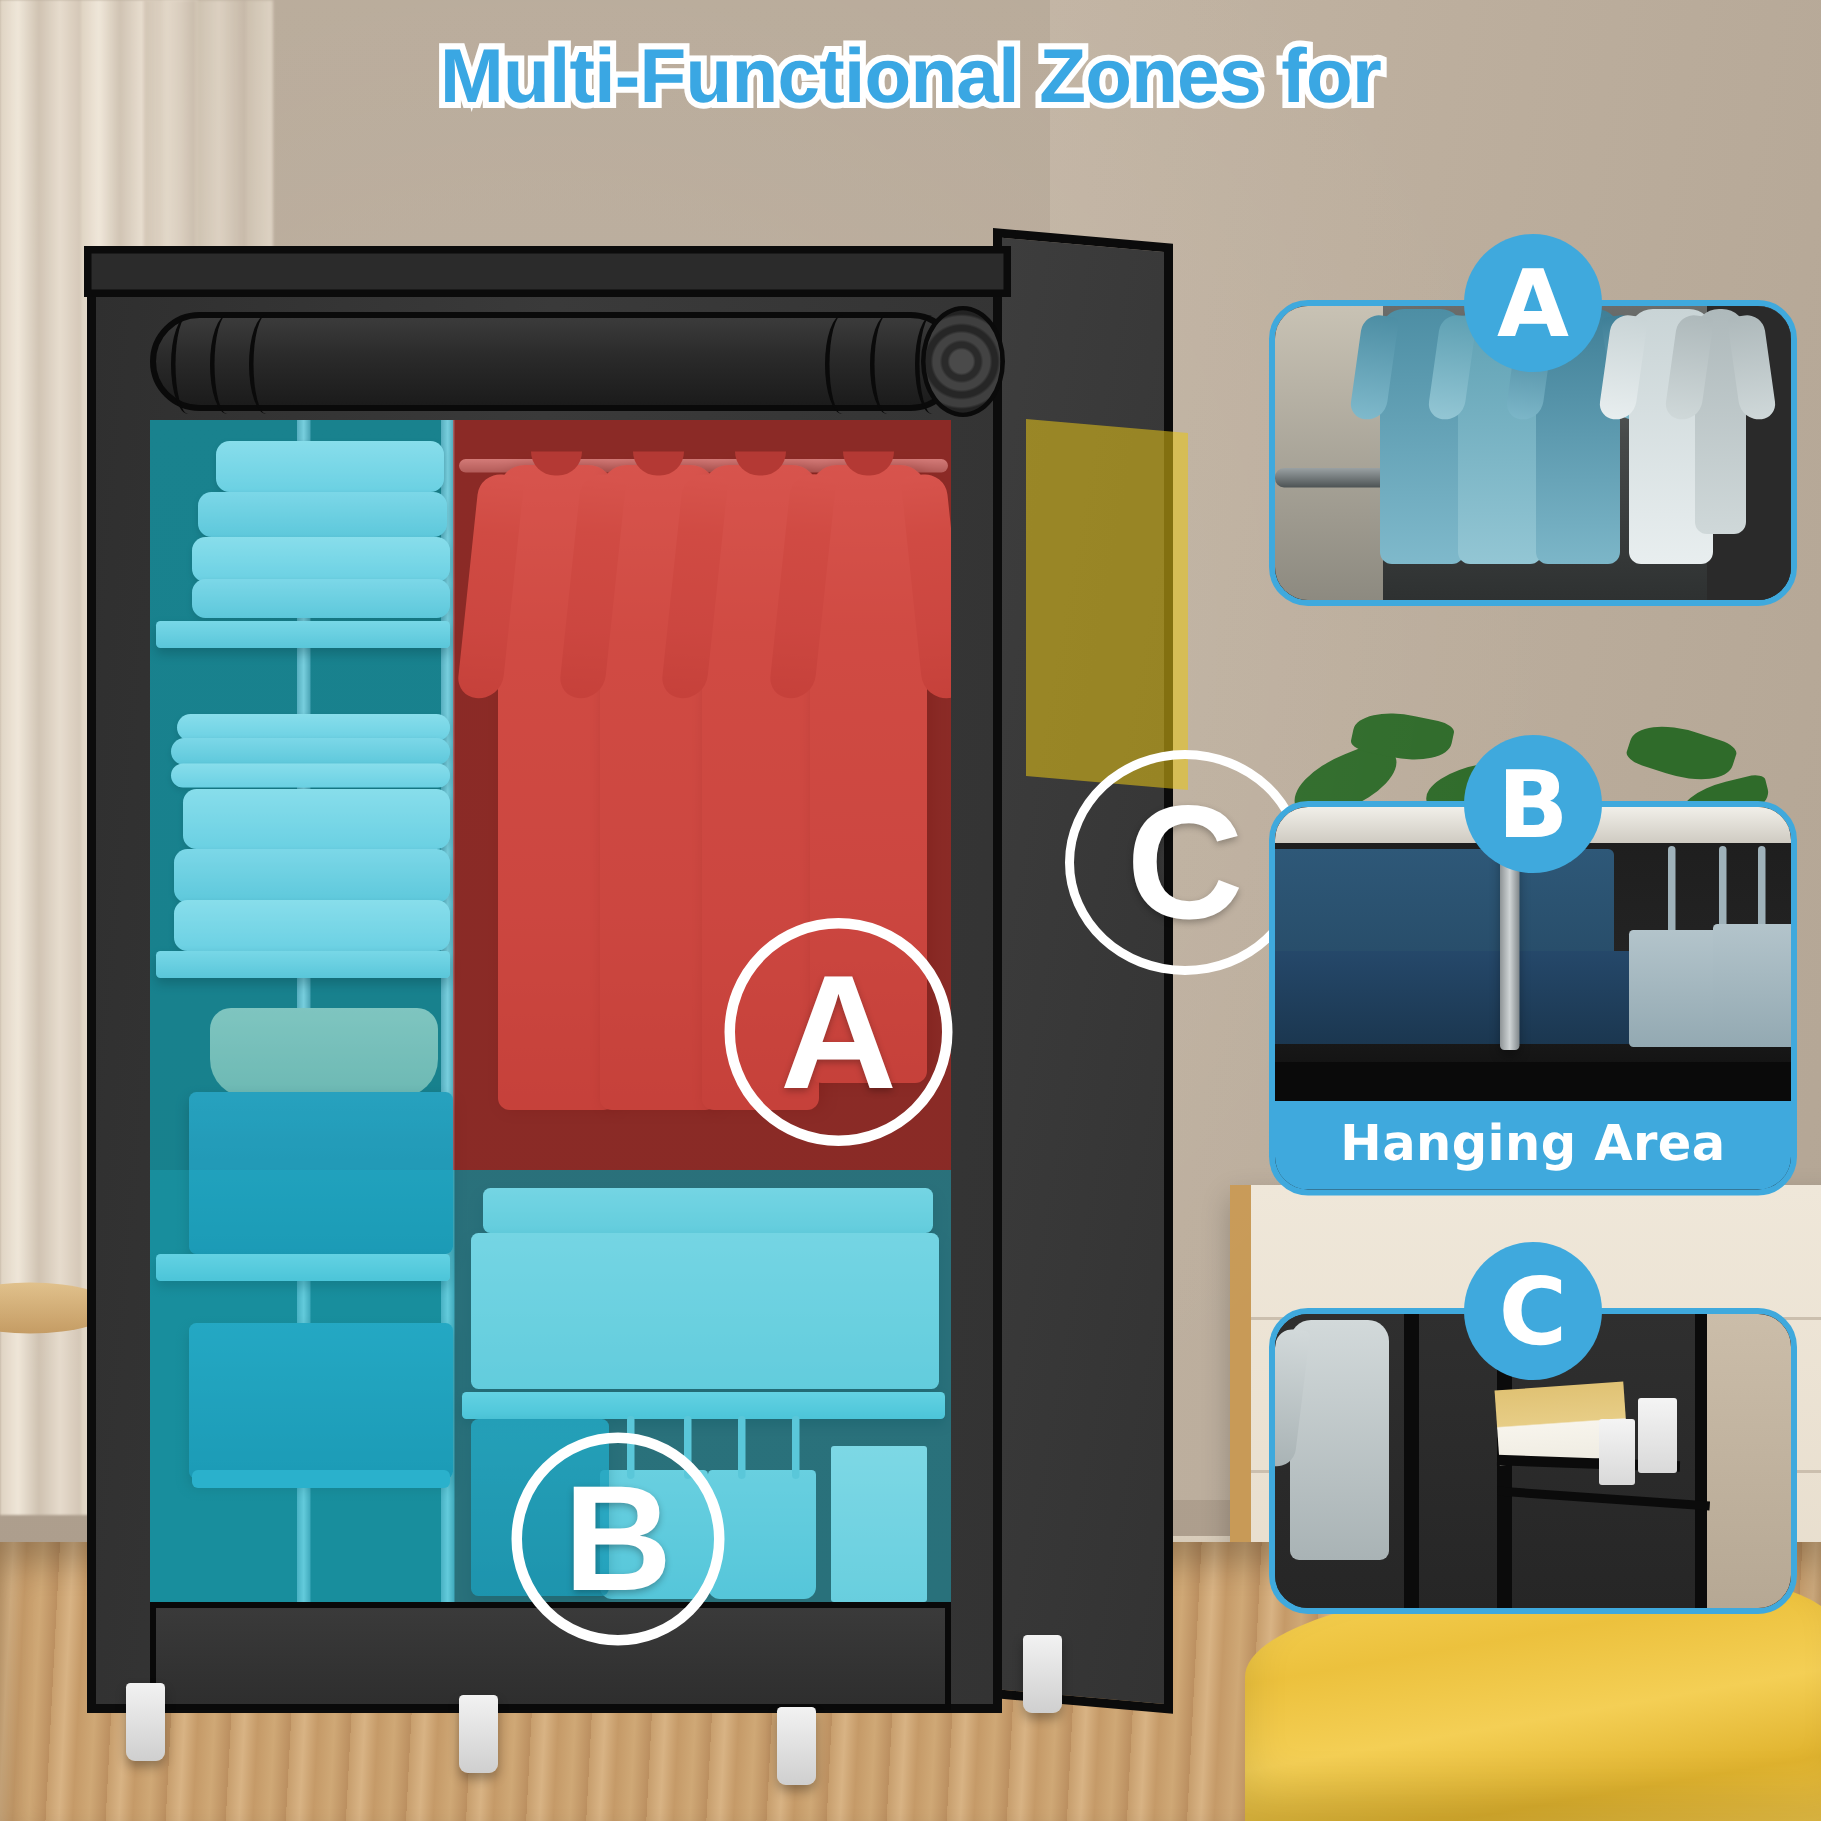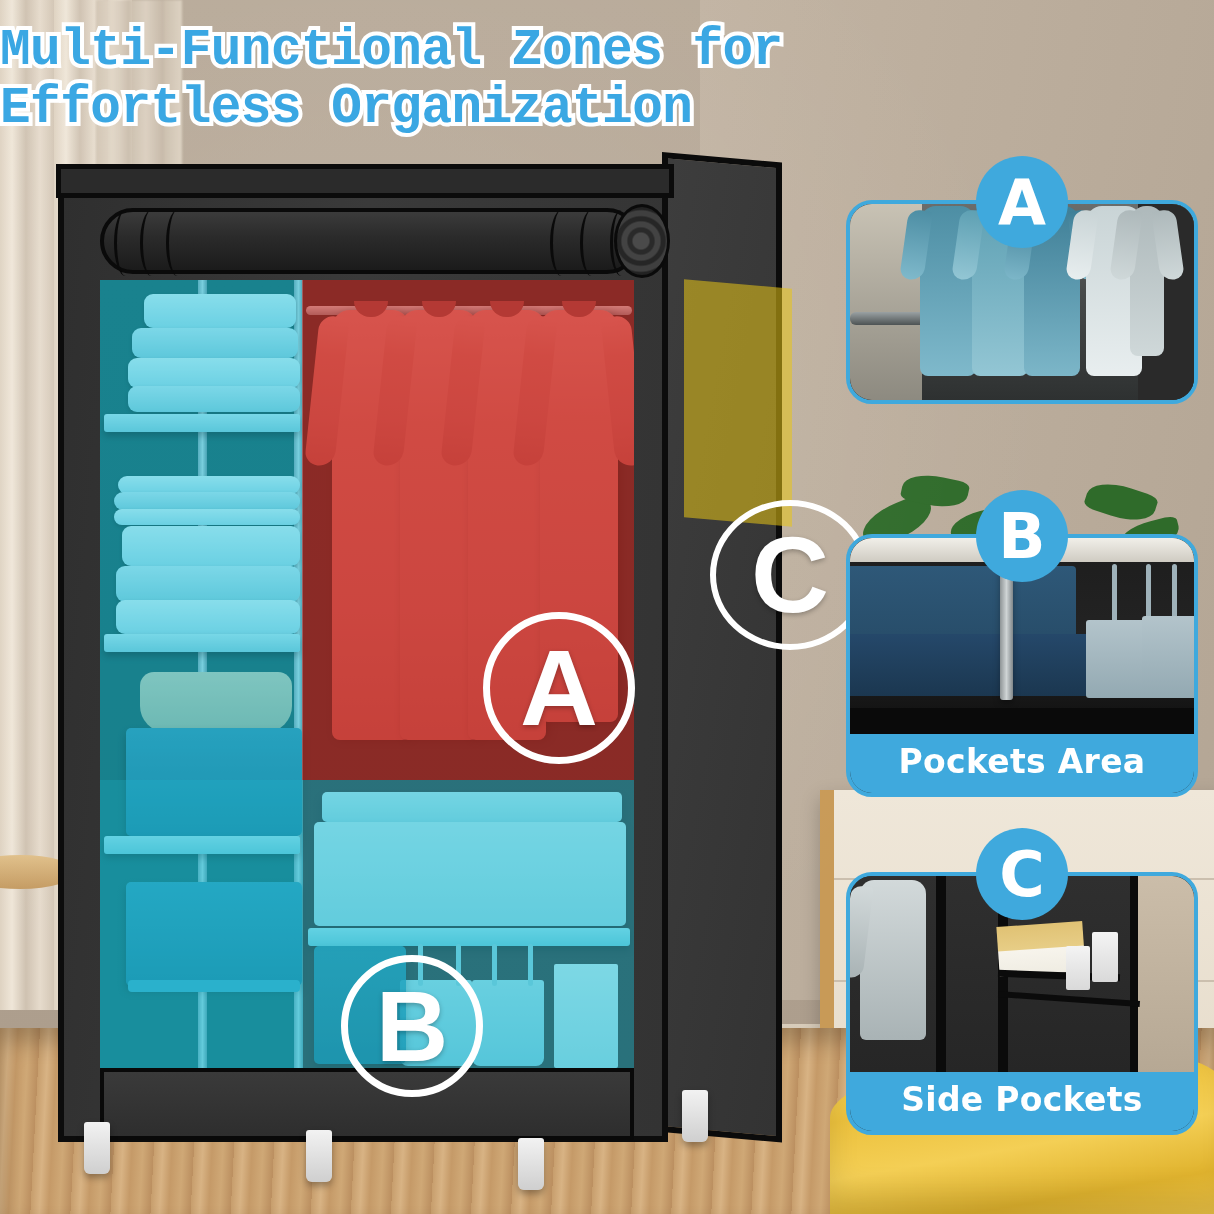--- a/index.html
+++ b/index.html
@@ -126,25 +126,25 @@
 
   
   .leg{position:absolute;width:26px;height:52px;background:linear-gradient(180deg,#f2f2f2,#cfcfcf);
     border-radius:3px 3px 6px 6px;box-shadow:0 4px 7px rgba(0,0,0,.3);}
 
   
   .wd-bottom{position:absolute;left:52px;top:908px;width:534px;height:72px;
     background:linear-gradient(180deg,#3a3a3a,#2e2e2e);border:4px solid #090909;box-sizing:border-box;}
 
   
-  .title{position:absolute;left:0;top:22px;width:1214px;text-align:left;
+  .title{position:absolute;left:0;top:22px;width:1214px;text-align:center;
     font-size:51px;font-weight:700;line-height:1.14;letter-spacing:-.5px;
     color:#3aa7e3;
     -webkit-text-stroke:8px #ffffff;paint-order:stroke fill;
-    font-family:Liberation Mono, monospace;}
+    font-family:Liberation Sans, sans-serif;}
   .title span{display:block;}
 
   
   .panel{position:absolute;width:352px;border-radius:26px;overflow:visible;}
   .panel-inner{position:relative;width:352px;border-radius:26px;overflow:hidden;
     border:4px solid #3fa9dd;box-sizing:border-box;background:#262626;}
   .panel-photo{position:relative;width:100%;overflow:hidden;}
   .panel-label{position:relative;background:#3fa9dd;color:#fff;text-align:center;
     font-family:"DejaVu Sans", sans-serif;font-weight:700;font-size:33px;
     padding:8px 0 12px;letter-spacing:.3px;}
@@ -328,21 +328,20 @@
     <div class="marker markerB">
       <span>B</span>
     </div>
     <div class="marker markerC">
       <span>C</span>
     </div>
   </div>
 
   <div class="title">
     <span>Multi-Functional Zones for</span>
-    <span>Effortless Organization</span>
   </div>
 
   <div class="panel" id="panelA">
     <div class="badge">
       <span>A</span>
     </div>
     <div class="panel-inner">
       <div class="panel-photo pa">
         <div class="wall"></div>
         <div class="darkbar"></div>
@@ -367,38 +366,37 @@
         <div class="box"></div>
         <div class="box2"></div>
         <div class="leg"></div>
         <div class="bhdl" style="left:262px;top:26px;height:58px;"></div>
         <div class="bhdl" style="left:296px;top:26px;height:58px;"></div>
         <div class="bhdl" style="left:322px;top:26px;height:58px;"></div>
         <div class="bag" style="left:236px;top:82px;width:72px;height:78px;"></div>
         <div class="bag" style="left:292px;top:78px;width:60px;height:82px;"></div>
         <div class="floorline"></div>
       </div>
-      <div class="panel-label">Pockets Area</div>
+      <div class="panel-label">Hanging Area</div>
     </div>
   </div>
 
   <div class="panel" id="panelC">
     <div class="badge">
       <span>C</span>
     </div>
     <div class="panel-inner">
       <div class="panel-photo pc">
         <div class="beige"></div>
         <div class="cshirt"></div>
         <div class="slit" style="left:86px;"></div>
         <div class="slit" style="left:148px;"></div>
         <div class="slit" style="right:56px;width:8px;"></div>
         <div class="paper"></div>
         <div class="seam" style="left:148px;top:96px;width:122px;height:7px;transform:rotate(2deg);"></div>
         <div class="towelp" style="left:242px;top:56px;width:26px;height:50px;"></div>
         <div class="towelp" style="left:216px;top:70px;width:24px;height:44px;"></div>
         <div class="seam" style="left:148px;top:120px;width:142px;height:6px;transform:rotate(4deg);"></div>
       </div>
-      <div class="panel-label">Side Pockets</div>
     </div>
   </div>
 
 </div>
 
 </body></html>

